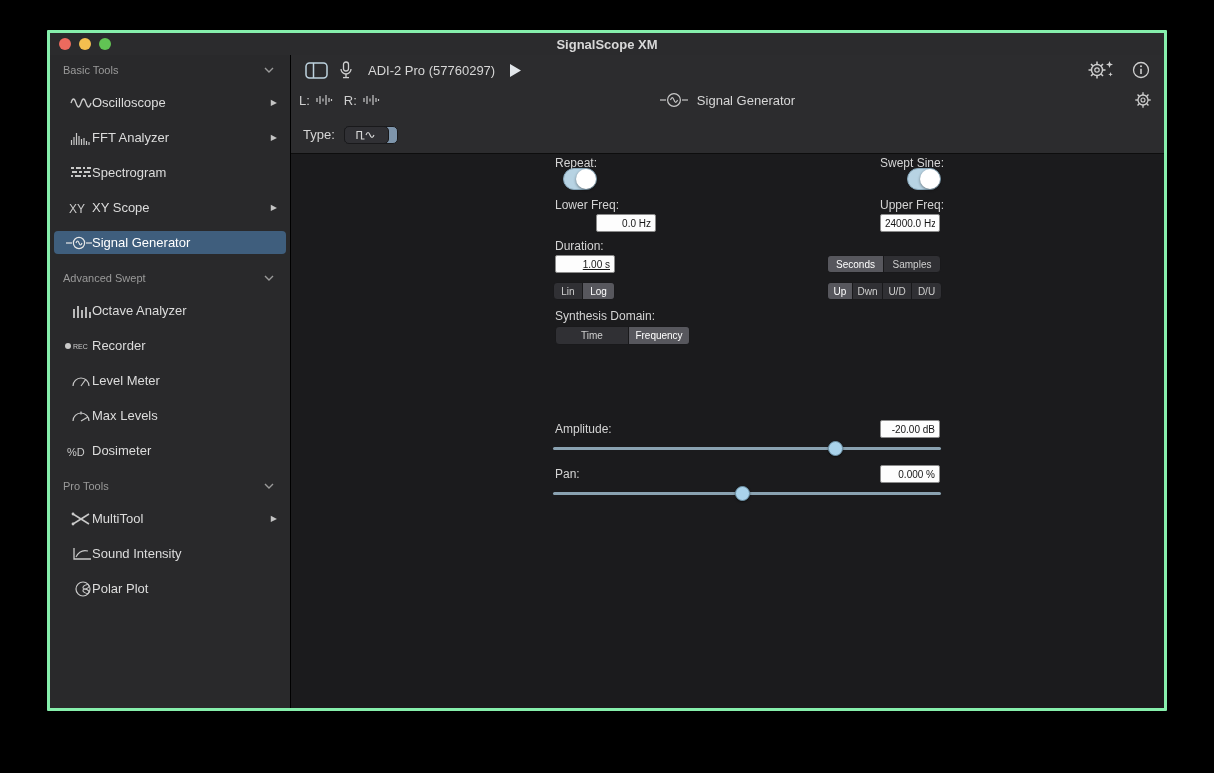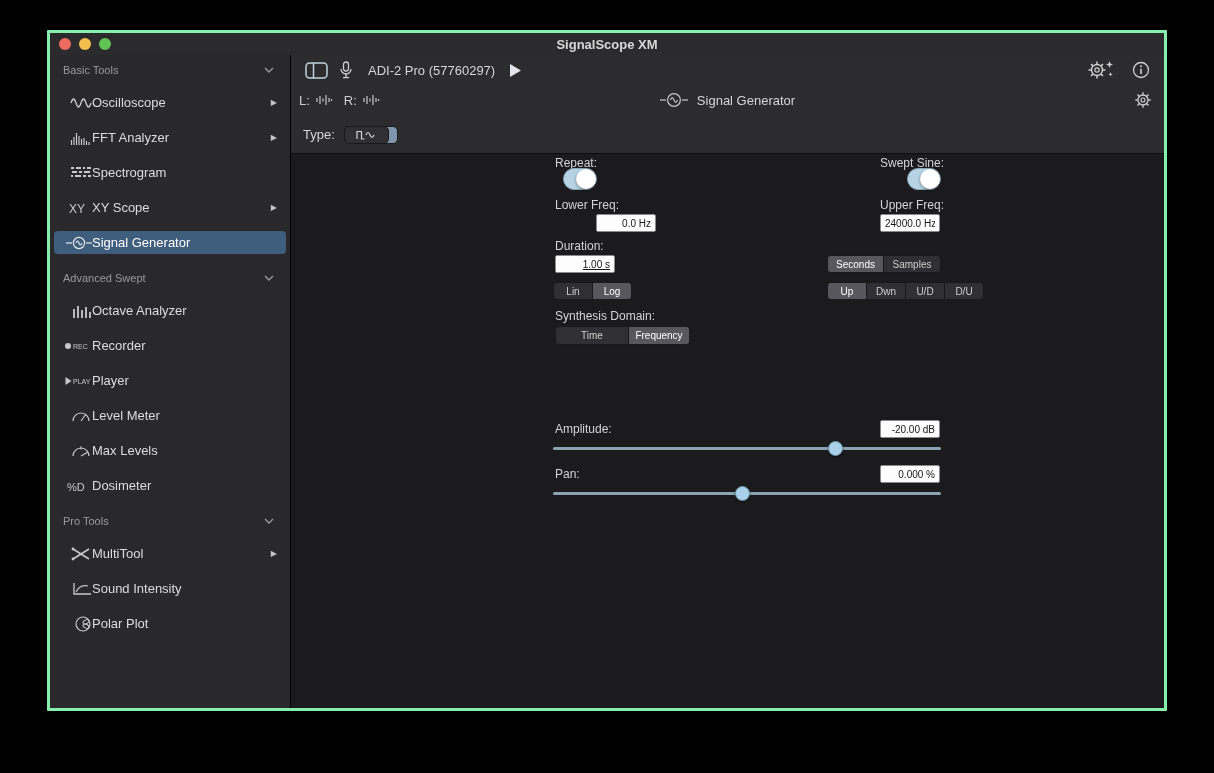--- a/index.html
+++ b/index.html
@@ -42,21 +42,21 @@
   
   .lbl{position:absolute;font-size:12px;color:#d4d4d4;white-space:nowrap}
   .field{position:absolute;width:60px;height:18px;background:#fdfdfd;border:1px solid #8b8b8b;border-radius:2px;
     font-size:10px;color:#151515;text-align:right;padding:0 4px;font-family:"Liberation Sans","DejaVu Sans",sans-serif}
   .toggle{position:absolute;width:34px;height:22px;border-radius:11px;background:#b7d3e3;border:1px solid #87a7ba}
   .toggle .knob{position:absolute;right:0;top:0;width:20px;height:20px;border-radius:50%;background:#fff;
     box-shadow:0 1px 3px rgba(0,0,0,.45)}
   .seg{position:absolute;display:flex;background:#303034;border:1px solid #19191b;border-radius:4px;
     overflow:hidden;height:18px}
   .seg .s{display:flex;align-items:center;justify-content:center;font-size:10px;color:#cfcfcf;
-    padding:0 19px;border-right:1px solid #19191b;white-space:nowrap}
+    padding:0 6px;border-right:1px solid #19191b;white-space:nowrap}
   .seg .s:last-child{border-right:none}
   .seg .s.sel{background:#57575d;color:#fff}
   .slider{position:absolute;width:388px;height:15px}
   .slider .track{position:absolute;left:0;right:0;top:6px;height:3px;border-radius:2px;background:#8aa2b1}
   .slider .thumb{position:absolute;top:0;width:15px;height:15px;border-radius:50%;background:#a9d2ea;
     border:1px solid #6e93a8;box-shadow:0 1px 2px rgba(0,0,0,.5)}
   svg{display:block}
 </style>
 </head>
 <body>
@@ -179,29 +179,20 @@
         <span class="sb-ic">
             <svg width="28" height="12" viewBox="0 0 28 12">
               <circle cx="4" cy="6" r="3" fill="#c9c9c9"></circle>
               <text x="9" y="9" font-size="7" fill="#c9c9c9">REC</text>
             </svg>
           </span>
         <span>Recorder</span>
       </div>
       <div class="sb-item">
         <span class="sb-ic">
-            <svg width="28" height="12" viewBox="0 0 28 12">
-              <path d="M1.5 2 L7.5 6 L1.5 10 Z" fill="#c9c9c9"></path>
-              <text x="9" y="9" font-size="7" fill="#c9c9c9">PLAY</text>
-            </svg>
-          </span>
-        <span>Player</span>
-      </div>
-      <div class="sb-item">
-        <span class="sb-ic">
             <svg width="22" height="14" viewBox="0 0 22 14">
               <path d="M3 12 A8 8 0 0 1 19 12" fill="none" stroke="#c9c9c9" stroke-width="1.2"></path>
               <line x1="11" y1="12" x2="16" y2="5" stroke="#c9c9c9" stroke-width="1.2"></line>
             </svg>
           </span>
         <span>Level Meter</span>
       </div>
       <div class="sb-item">
         <span class="sb-ic">
             <svg width="22" height="14" viewBox="0 0 22 14">

